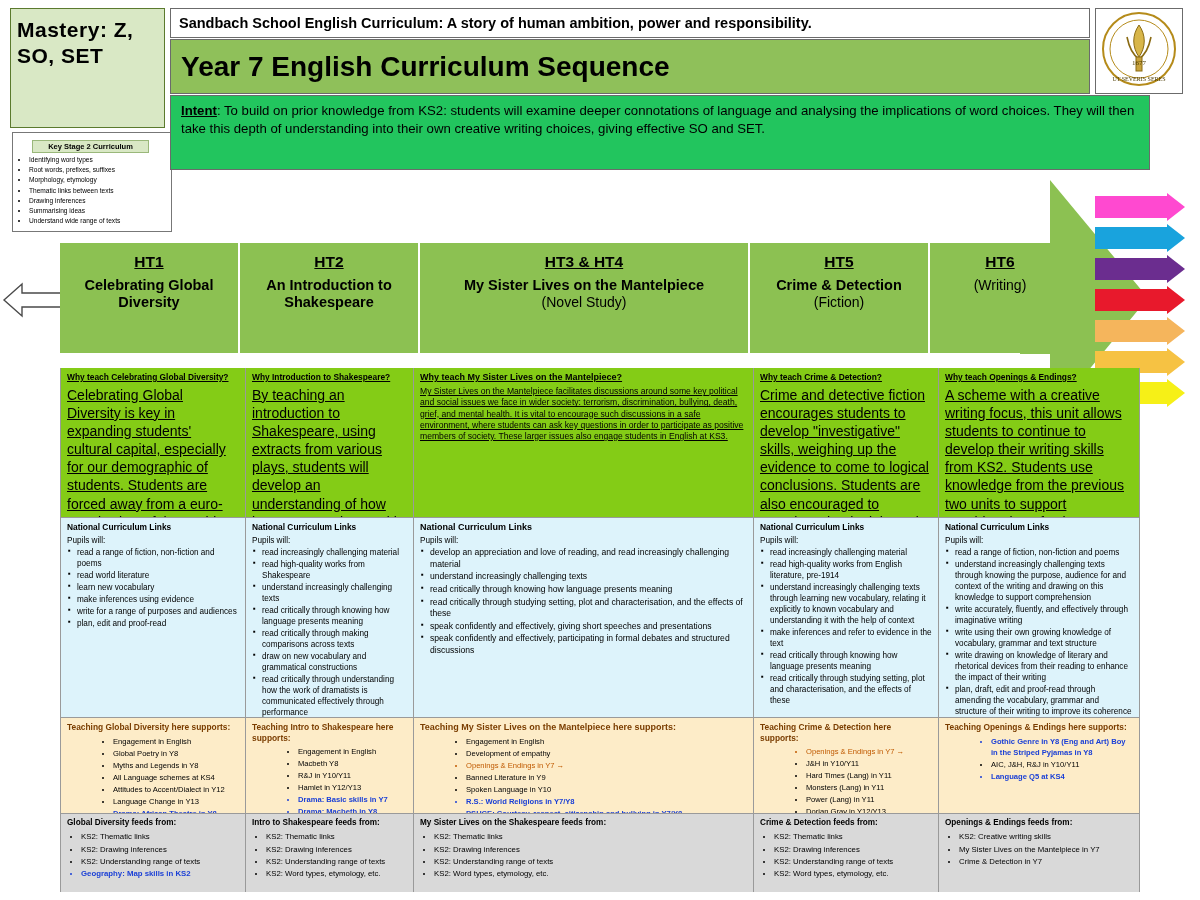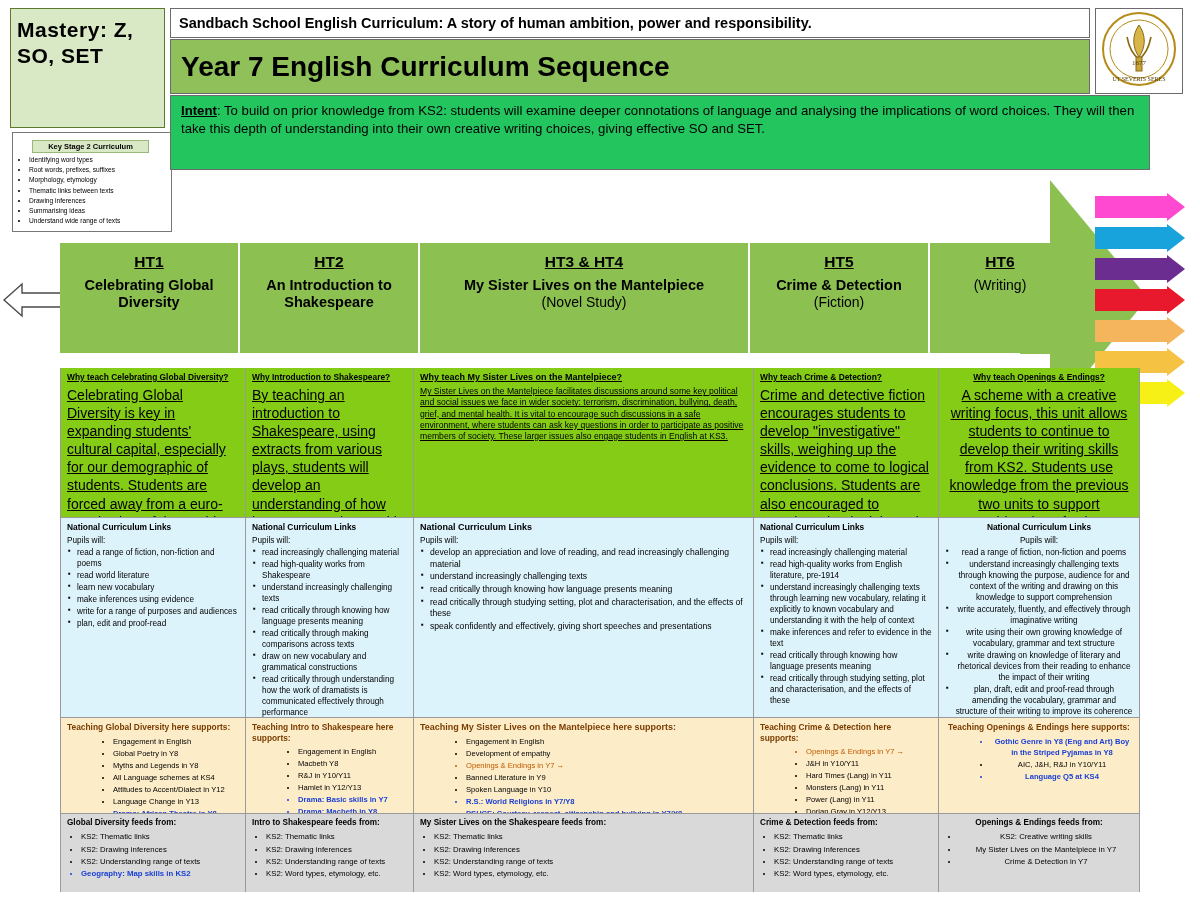--- a/index.html
+++ b/index.html
@@ -101,21 +101,21 @@
 
   
   .grid {
     position:absolute; left:60px; top:368px; width:1080px; height:524px;
     display:flex;
   }
   .col {
     display:flex; flex-direction:column;
     border-left:1px solid #9a9a9a;
   }
-  .col:last-child { border-right:1px solid #9a9a9a;text-align:center; }
+  .col:last-child { border-right:1px solid #9a9a9a; }
 
   .cell { border-bottom:1px solid #9a9a9a; padding:4px 6px; overflow:hidden; }
   .cell.why    { background:#84cc16; height:150px;text-decoration:underline; }
   .cell.nc     { background:#ddf3fb; height:200px; }
   .cell.teach  { background:#fdecc8; height:96px; }
   .cell.feeds  { background:#d9d9d9; height:78px; border-bottom:none; }
 
   .cell .h { font-weight:bold; font-size:8.4px; margin:0 0 3px 0; line-height:1.25; }
   .cell p  { margin:0; font-size:14px; line-height:1.3; }
   .cell ul { margin:0; padding-left:13px; }
@@ -322,20 +322,21 @@
         </div>
         <div class="cell nc">
           <div class="h">National Curriculum Links</div>
           <div class="sub">Pupils will:</div>
           <ul class="sq">
             <li>develop an appreciation and love of reading, and read increasingly challenging material</li>
             <li>understand increasingly challenging texts</li>
             <li>read critically through knowing how language presents meaning</li>
             <li>read critically through studying setting, plot and characterisation, and the effects of these</li>
             <li>speak confidently and effectively, giving short speeches and presentations</li>
+            <li>speak confidently and effectively, participating in formal debates and structured discussions</li>
           </ul>
         </div>
         <div class="cell teach">
           <div class="h">Teaching My Sister Lives on the Mantelpiece here supports:</div>
           <ul class="dot">
             <li>Engagement in English</li>
             <li>Development of empathy</li>
             <li class="em-o">Openings &amp; Endings in Y7 →</li>
             <li>Banned Literature in Y9</li>
             <li>Spoken Language in Y10</li>

